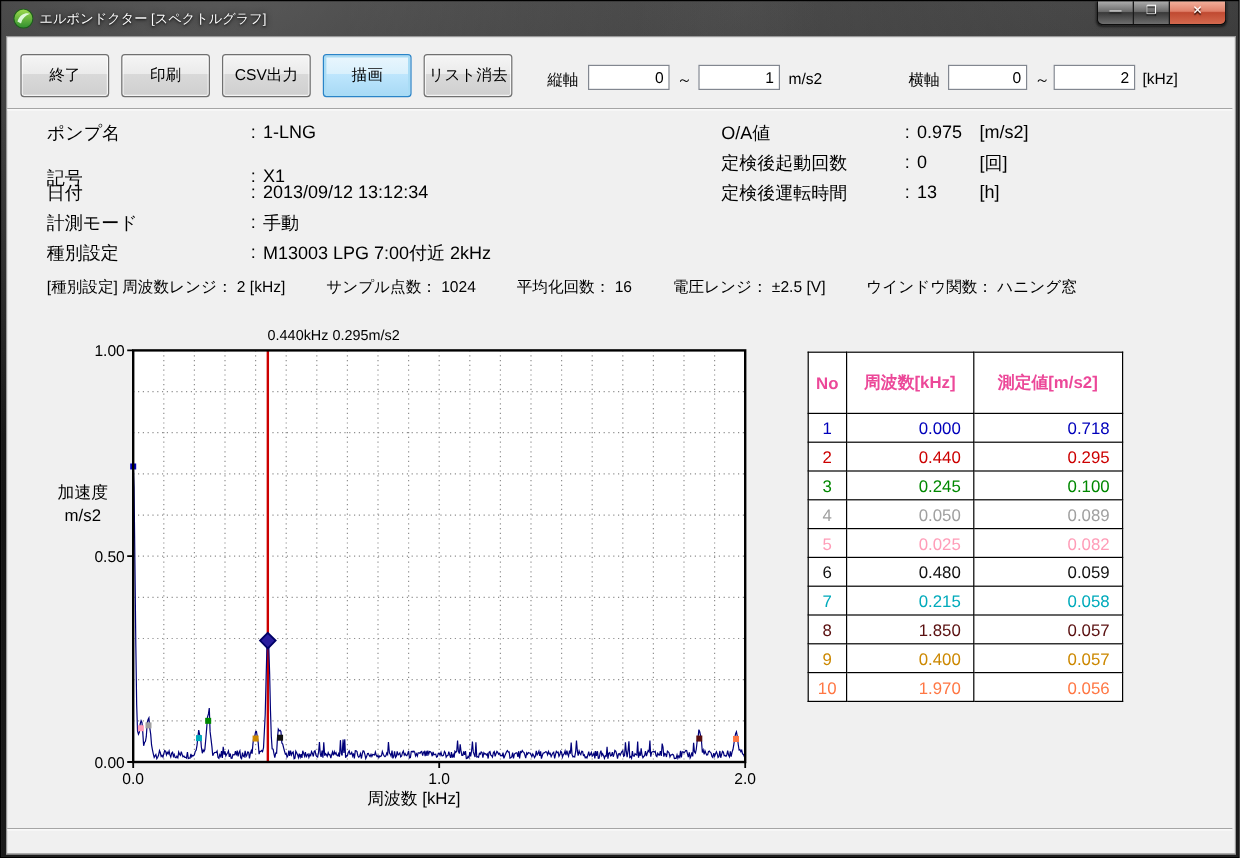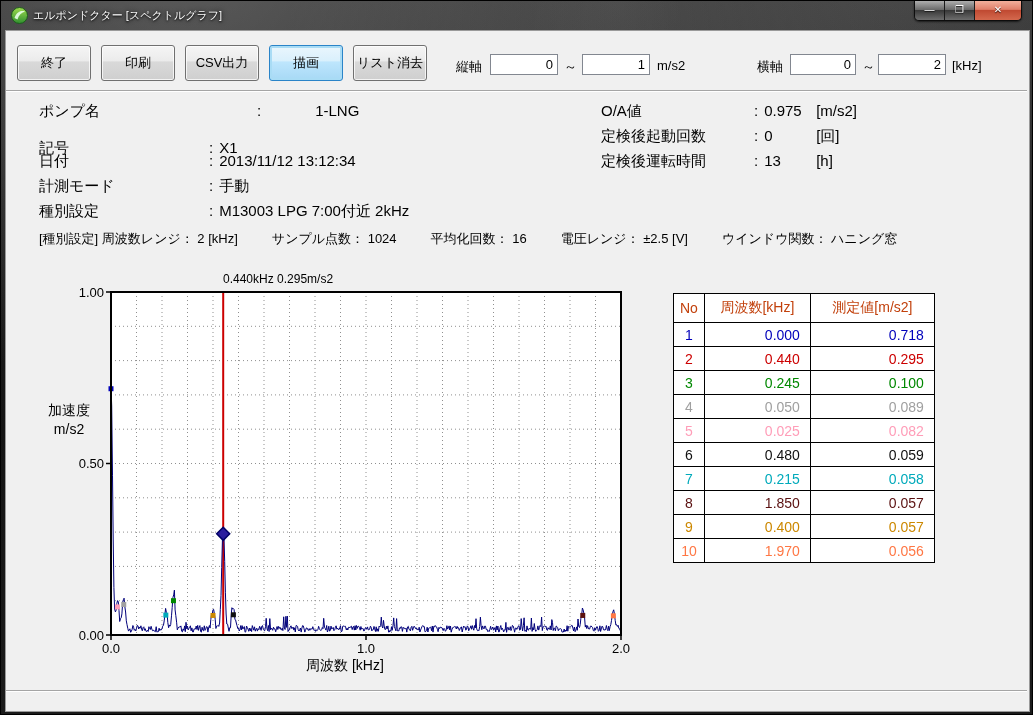--- a/index.html
+++ b/index.html
@@ -73,21 +73,21 @@
   .ytick { position:absolute; width:42px; text-align:right; font-size:13px; color:#000; left:61px; }
   .xtick { position:absolute; width:34px; text-align:center; font-size:13px; color:#000; top:640px; }
   #y-axis-title { position:absolute; left:44px; top:400px; font-size:14px; color:#000; text-align:center; width:48px; line-height:19px; }
   #x-axis-title { position:absolute; left:305px; top:656px; width:124px; font-size:14px; color:#000; }
   #plot-wrap { position:absolute; left:110px; top:291px; }
   .gridline { stroke:#8f8f8f; stroke-width:1; stroke-dasharray:1 3; }
   .tick { stroke:#000; stroke-width:1.5; }
   
   #peak-table { position:absolute; left:672px; top:292px; border-collapse:collapse; background:#fff; }
   #peak-table th, #peak-table td { border:1px solid #000; font-size:14px; }
-  #peak-table th { height:21px; font-weight:normal; padding:5px 6px; color:#c2410c; }
+  #peak-table th { height:21px; font-weight:bold; padding:16px 6px; color:#ec4899; }
   #peak-table td { height:24px; text-align:right; padding:0 10px 0 4px; }
   #peak-table td.c-no { text-align:center; padding:0 4px; }
   #peak-table col.w-no { width:30px; } #peak-table col.w-f { width:106px; } #peak-table col.w-v { width:124px; }
 </style>
 </head>
 <body>
 
 <div id="window">
 
   <svg id="app-icon" viewBox="0 0 17 17">
@@ -122,34 +122,34 @@
   <div class="tb-label" style="left:656px">m/s2</div>
 
   <div class="tb-label" style="left:756px">横軸</div>
   <input class="tb-input" style="left: 789px; width: 66px;" value="0">
   <div class="tb-label" style="left:861px">～</div>
   <input class="tb-input" style="left: 877px;" value="2">
   <div class="tb-label" style="left:951px">[kHz]</div>
 
   <div class="etched" style="left:5px; right:5px; top:89px;"></div>
 
-  <div class="info-row info-left" style="left:38px; top:101px;gap:48px;">
+  <div class="info-row info-left" style="left:38px; top:101px;">
     <span class="lab">ポンプ名</span>
     <span class="colon">:</span>
     <span class="val">1-LNG</span>
   </div>
   <div class="info-row info-left" style="left:38px; top:126px;margin-top:12px;">
     <span class="lab">記号</span>
     <span class="colon">:</span>
     <span class="val">X1</span>
   </div>
   <div class="info-row info-left" style="left:38px; top:151px;">
     <span class="lab">日付</span>
     <span class="colon">:</span>
-    <span class="val">2013/11/12 13:12:34</span>
+    <span class="val">2013/09/12 13:12:34</span>
   </div>
   <div class="info-row info-left" style="left:38px; top:176px;">
     <span class="lab">計測モード</span>
     <span class="colon">:</span>
     <span class="val">手動</span>
   </div>
   <div class="info-row info-left" style="left:38px; top:201px;">
     <span class="lab">種別設定</span>
     <span class="colon">:</span>
     <span class="val">M13003 LPG 7:00付近 2kHz</span>

